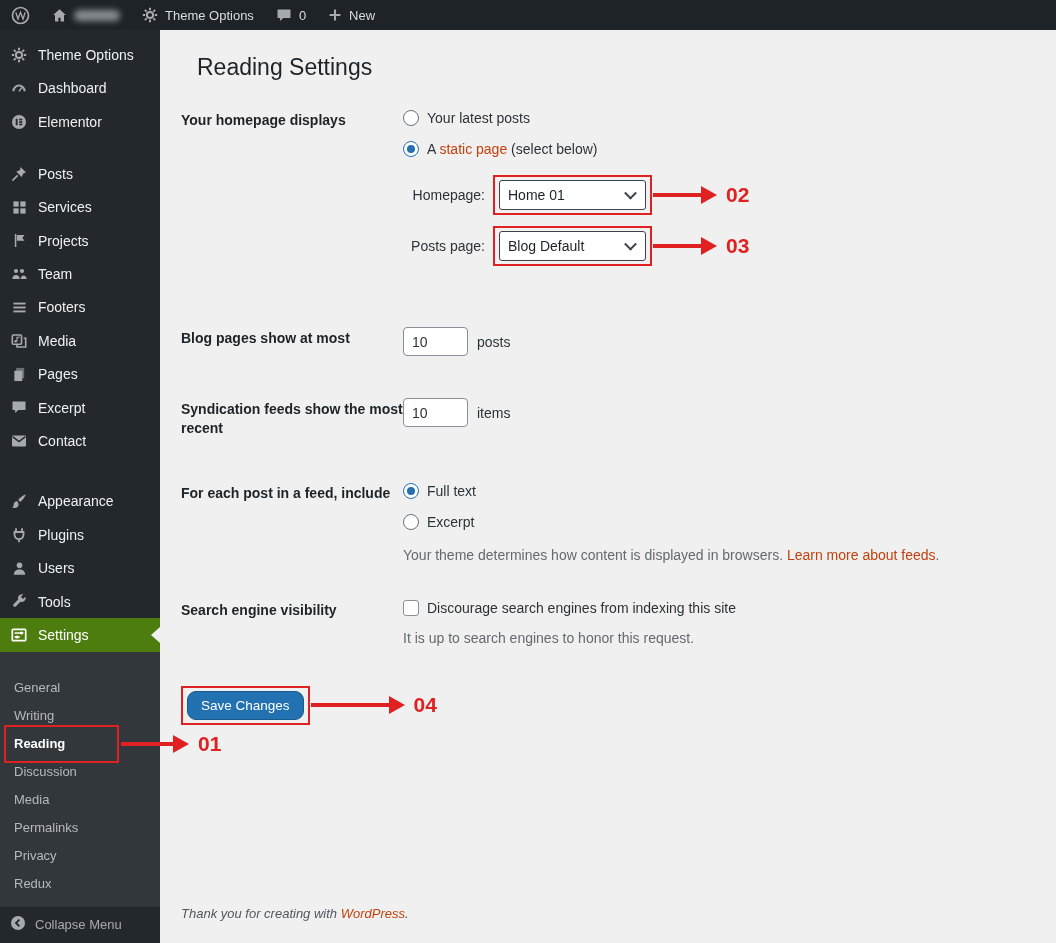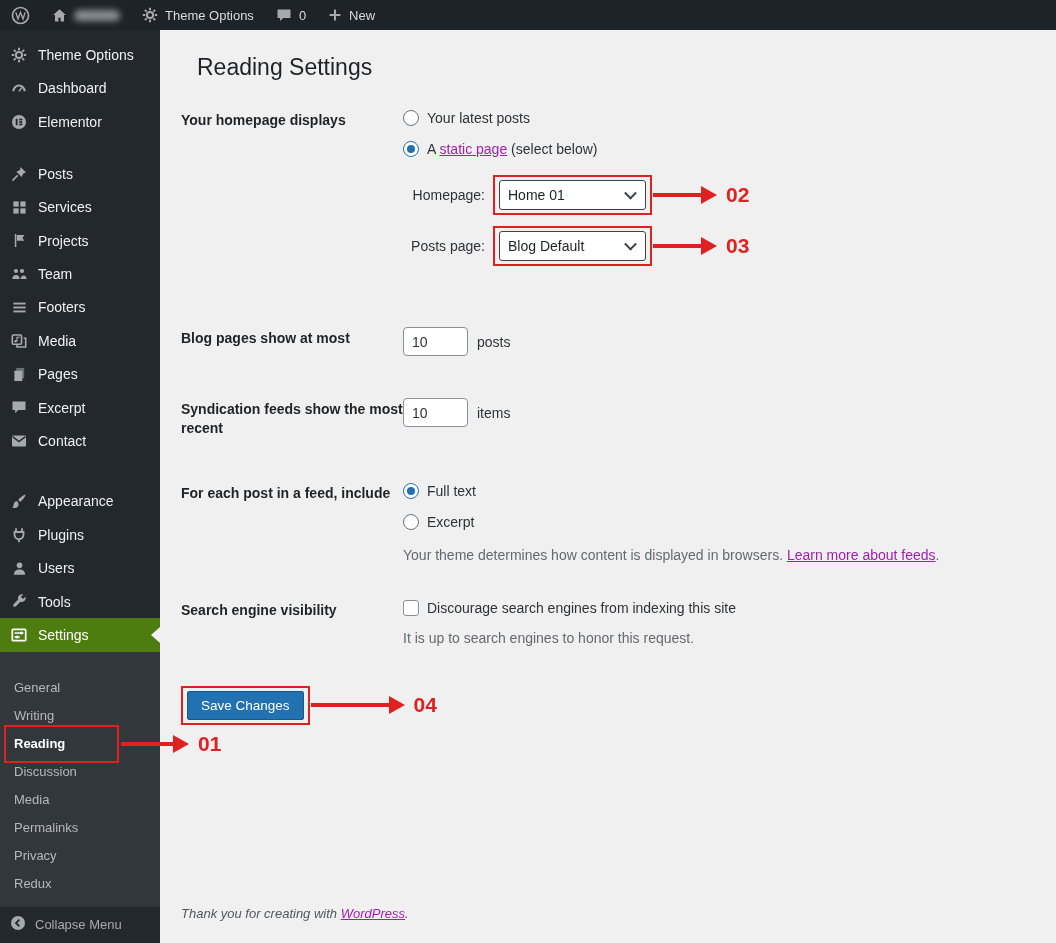--- a/index.html
+++ b/index.html
@@ -84,21 +84,21 @@
   }
   .radio.checked { border-color:#2271b1; }
   .radio.checked::after {
     content:""; position:absolute; left:3px; top:3px; width:8px; height:8px;
     border-radius:50%; background:#2271b1;
   }
   .checkbox {
     width:16px; height:16px; border:1px solid #8c8f94; border-radius:3px;
     background:#fff; flex:0 0 16px; cursor:pointer;
   }
-  a.wp-link { color:#a21caf; text-decoration:underline; cursor:pointer; }
+  a.wp-link { color:#c2410c; cursor:pointer; }
 
   .select-rows { margin-top:17px; }
   .select-row { display:flex; align-items:center; margin-bottom:11px; }
   .select-label { width:90px; text-align:right; padding-right:8px; color:#2c3338; }
   .select-wrap { position:relative; display:inline-block; }
   .select-wrap::after {
     content:""; position:absolute; right:11px; top:50%;
     width:7px; height:7px; border-right:2px solid #3c434a; border-bottom:2px solid #3c434a;
     transform:translateY(-70%) rotate(45deg); pointer-events:none;
   }
@@ -110,21 +110,21 @@
   }
   input.num-input {
     width:65px; height:29px; border:1px solid #8c8f94; border-radius:4px;
     padding:0 8px; font-size:14px; color:#2c3338; background:#fff;
     font-family:"Liberation Sans", sans-serif;
   }
   .unit { margin-left:9px; color:#2c3338; }
   .desc { color:#646970; font-size:14px; }
 
   .save-btn {
-    background:#2271b1; border:1px solid #185a8c; border-radius:2px;
+    background:#2271b1; border:1px solid #185a8c; border-radius:9px;
     color:#fff; font-size:13.5px; padding:6px 13px; cursor:pointer;
     font-family:"Liberation Sans", sans-serif;
   }
 
   .footer { margin-top:auto; font-size:13px; font-style:italic; color:#50575e; padding:6px 0 10px; }
 
   
   .ann { position:relative; display:inline-block; border:2px solid #e02121; padding:3px 4px; }
   .callout {
     position:absolute; left:calc(100% + 3px); top:50%; transform:translateY(-50%);

